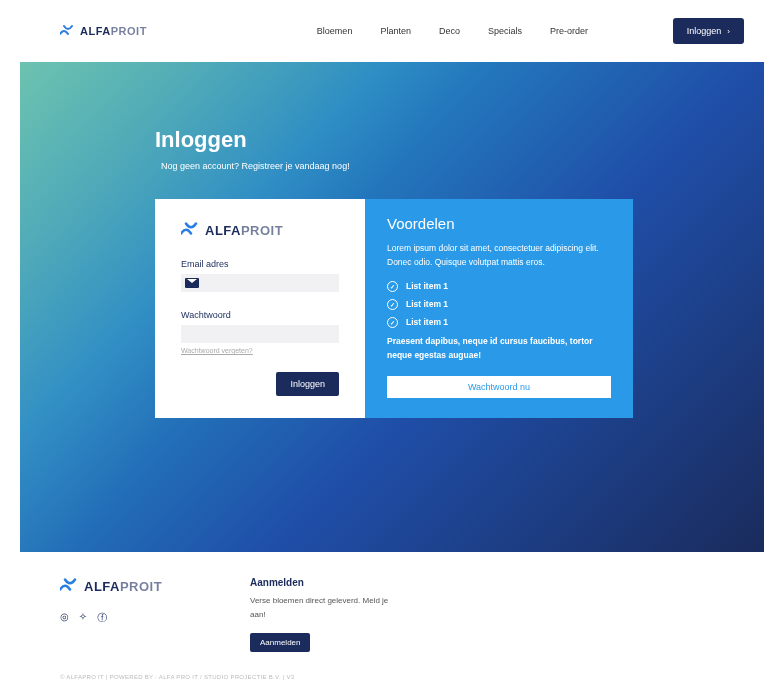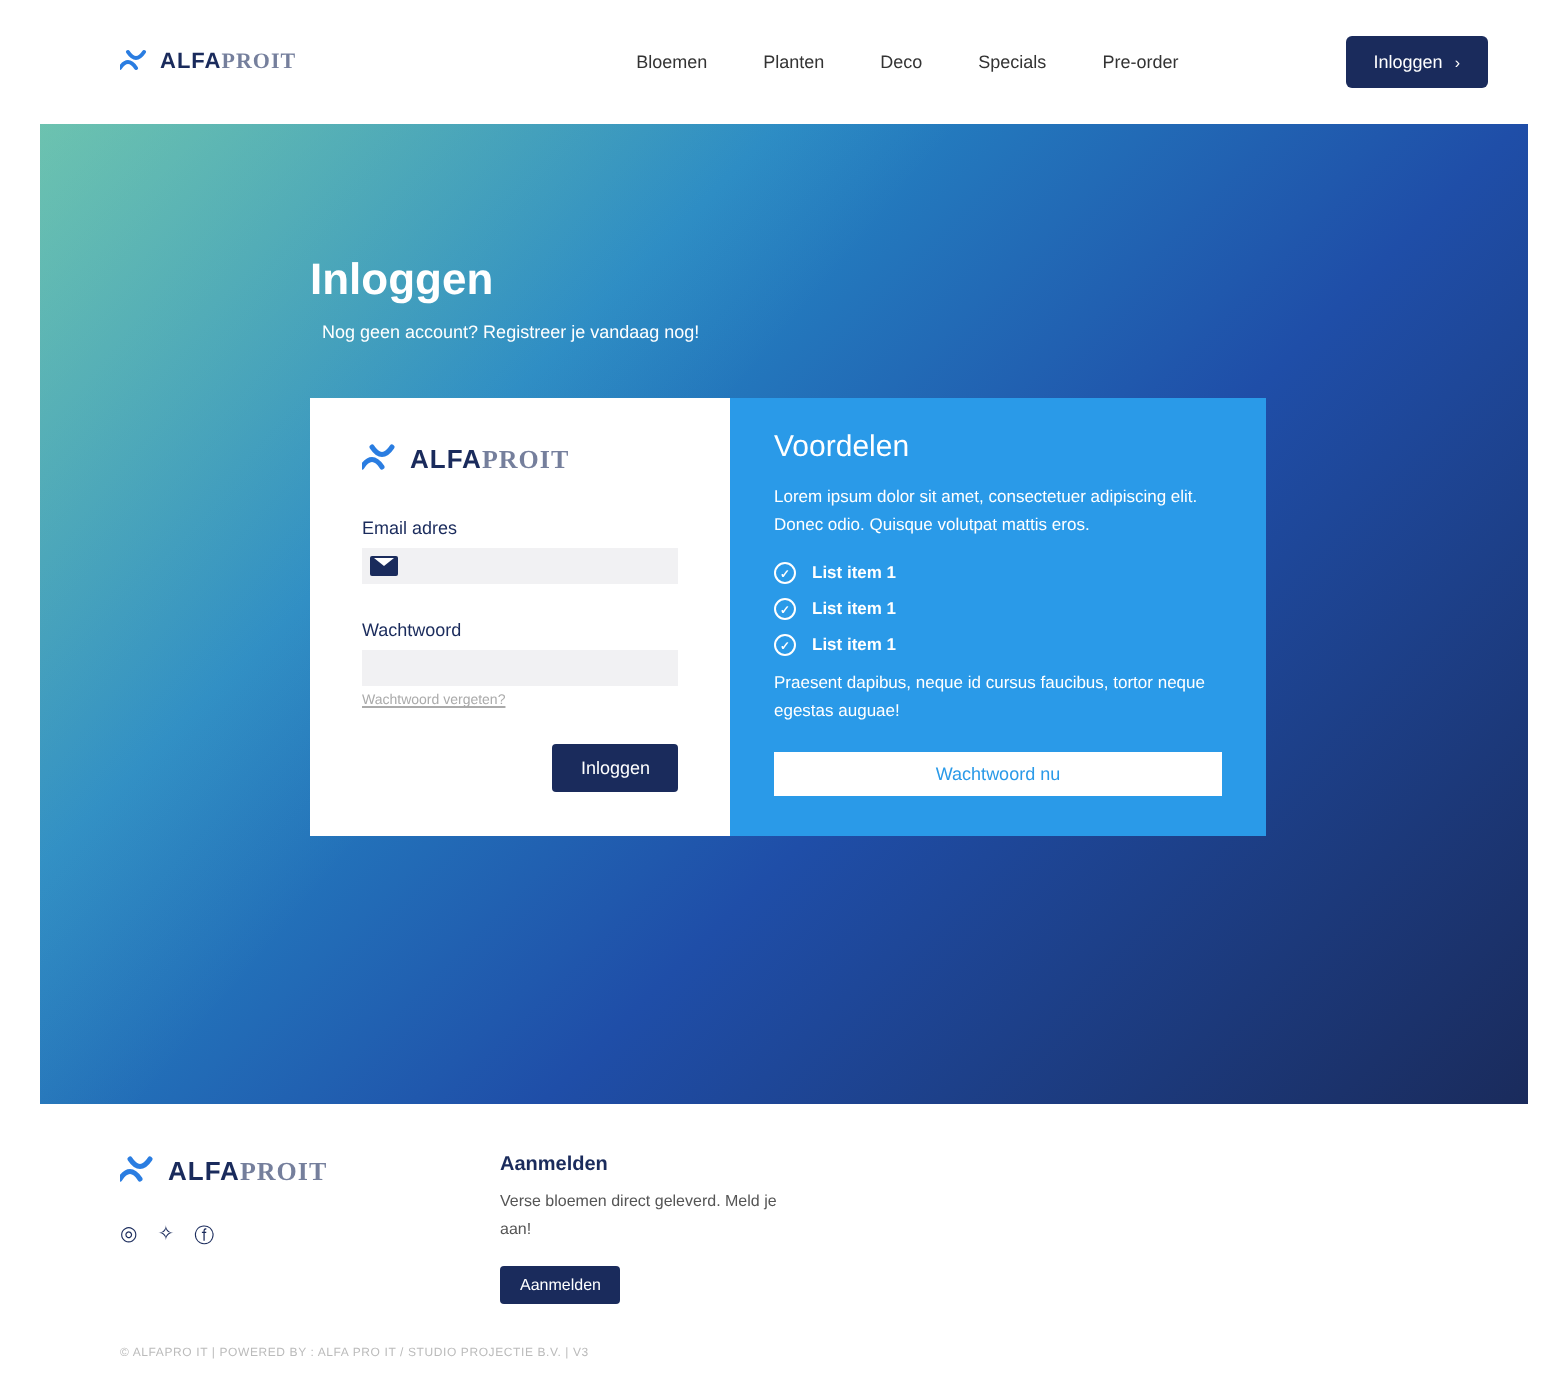--- a/index.html
+++ b/index.html
@@ -4,21 +4,21 @@
 <style>
 * { margin: 0; padding: 0; box-sizing: border-box; font-family: -apple-system, BlinkMacSystemFont, 'Segoe UI', Arial, sans-serif; }
 body { width: 784px; height: 690px; background: #fff; overflow: hidden; }
 
 
 .header { display: flex; align-items: center; padding: 18px 40px 18px 60px; height: 62px; }
 .logo { display: flex; align-items: center; gap: 4px; }
 .logo-icon { color: #2a7de1; font-size: 14px; font-weight: bold; }
 .logo-text { font-size: 11px; font-weight: 700; letter-spacing: 0.5px; }
 .logo-alfa { color: #1a2b5c; }
-.logo-pro { color: #1a2b5c; opacity: 0.6; font-family: Liberation Serif, serif; }
+.logo-pro { color: #1a2b5c; opacity: 0.6; }
 .nav { display: flex; gap: 28px; margin-left: 170px; }
 .nav a { font-size: 9px; color: #333; text-decoration: none; }
 .header-btn { margin-left: auto; background: #1a2b5c; color: #fff; border: none; padding: 8px 14px; border-radius: 3px; font-size: 9px; display: flex; align-items: center; gap: 6px; cursor: pointer; }
 .chevron { font-size: 8px; }
 
 
 .hero { width: 744px; height: 490px; margin: 0 auto; background: linear-gradient(135deg, #4db3a5 0%, #2587c4 30%, #1f4ea8 60%, #1a2b5c 100%); position: relative; padding: 65px 0 0 135px; }
 .hero::before { content: ''; position: absolute; inset: 0; background: linear-gradient(130deg, rgba(180,230,200,0.3) 0%, transparent 40%); }
 .hero-title { color: #fff; font-size: 22px; font-weight: 600; margin-bottom: 8px; position: relative; }
 .hero-sub { color: #fff; font-size: 9px; font-weight: 300; margin-bottom: 28px; position: relative; margin-left: 6px; }
@@ -34,21 +34,21 @@
 .mail-icon::after { content: ''; position: absolute; left: 2px; top: 1px; width: 0; height: 0; border-left: 5px solid transparent; border-right: 5px solid transparent; border-top: 4px solid #fff; }
 .input { background: transparent; border: none; flex: 1; font-size: 9px; padding: 0 4px; outline: none; }
 .forgot { font-size: 7px; color: #aaa; margin-top: 4px; display: block; }
 .login-btn { background: #1a2b5c; color: #fff; border: none; padding: 7px 14px; border-radius: 2px; font-size: 9px; margin-top: 18px; margin-left: auto; display: block; cursor: pointer; }
 
 .benefits-card { background: #2a9ae8; width: 268px; padding: 16px 22px 18px 22px; color: #fff; }
 .benefits-title { font-size: 15px; font-weight: 500; margin-bottom: 10px; }
 .benefits-text { font-size: 8.5px; line-height: 1.6; font-weight: 300; margin-bottom: 12px; }
 .benefit-item { display: flex; align-items: flex-start; gap: 8px; font-size: 8.5px; margin-bottom: 7px; font-weight: bold; }
 .check-icon { width: 11px; height: 11px; border: 1.2px solid #fff; border-radius: 50%; display: flex; align-items: center; justify-content: center; font-size: 6px; }
-.benefits-text2 { font-size: 8.5px; line-height: 1.6; font-weight: 400; margin-top: 5px; margin-bottom: 14px; }
+.benefits-text2 { font-size: 8.5px; line-height: 1.6; font-weight: 700; margin-top: 5px; margin-bottom: 14px; }
 .register-btn { background: #fff; color: #2a9ae8; border: none; width: 100%; padding: 6px; font-size: 9px; cursor: pointer; }
 
 
 .footer { padding: 25px 60px 10px 60px; }
 .footer-cols { display: flex; gap: 0; }
 .footer-col { }
 .footer-col.c1 { width: 190px; }
 .footer-col.c2 { width: 155px; }
 .footer-col.c3 { width: 155px; }
 .footer-col.c4 { width: 120px; }

